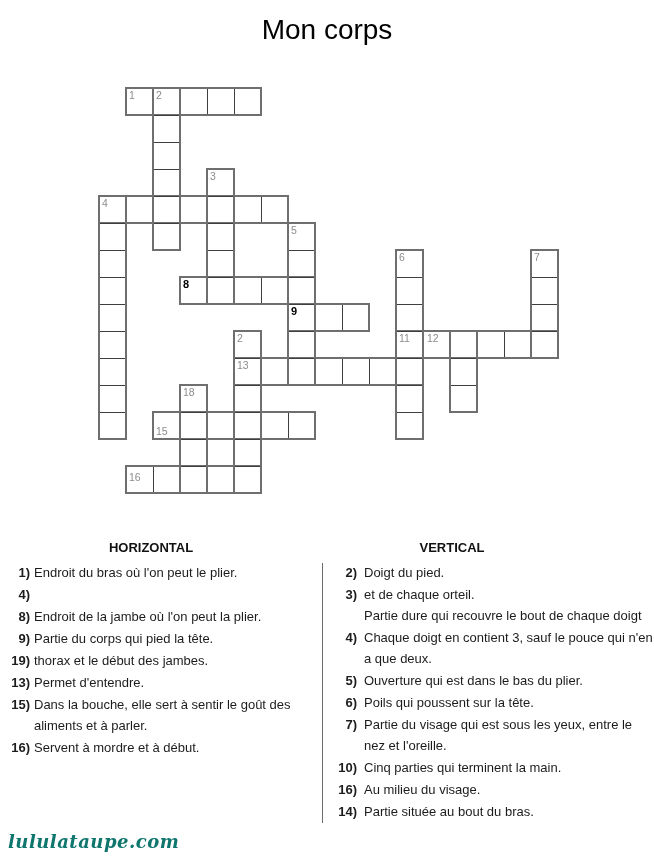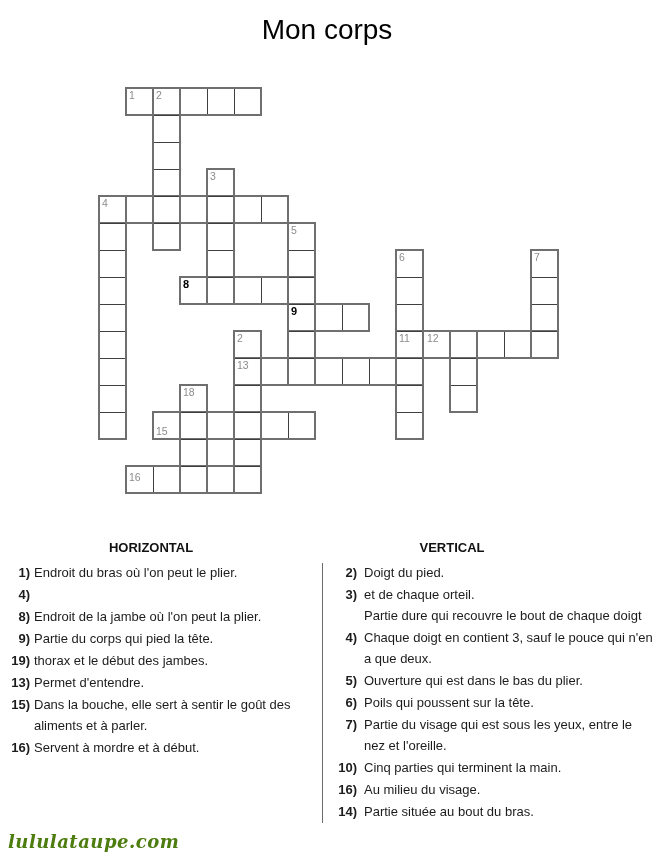--- a/index.html
+++ b/index.html
@@ -28,21 +28,21 @@
   .clue-col{position:absolute;top:562px;}
   .clue{display:flex;margin-bottom:1px;font-size:13px;line-height:21px;}
   .clue-num{flex:0 0 30px;text-align:right;font-weight:700;white-space:nowrap;}
   .clue-col.right .clue-num{flex:0 0 28px;}
   .clue-text{margin-left:4px;}
   .clue-col.right .clue-text{margin-left:7px;}
   .clue-text div{white-space:nowrap;}
   .divider{position:absolute;left:322px;top:563px;width:1px;height:260px;background:#6b6b6b;}
   .watermark{
     position:absolute;left:8px;top:831px;font-family:"DejaVu Serif",serif;
-    font-style:italic;font-weight:700;font-size:18px;color:#4d7c0f;letter-spacing:0.5px;
+    font-style:italic;font-weight:700;font-size:18px;color:#0f766e;letter-spacing:0.5px;
   }
 </style>
 </head>
 <body>
 
 <div class="page-title">Mon corps</div>
 
 <div class="grid">
     <div class="word" style="left: 125px; top: 87px; width: 137px; height: 29px;">
       <div class="sep" style="left: 26px; top: 0px; width: 1px; height: 100%;"></div>

